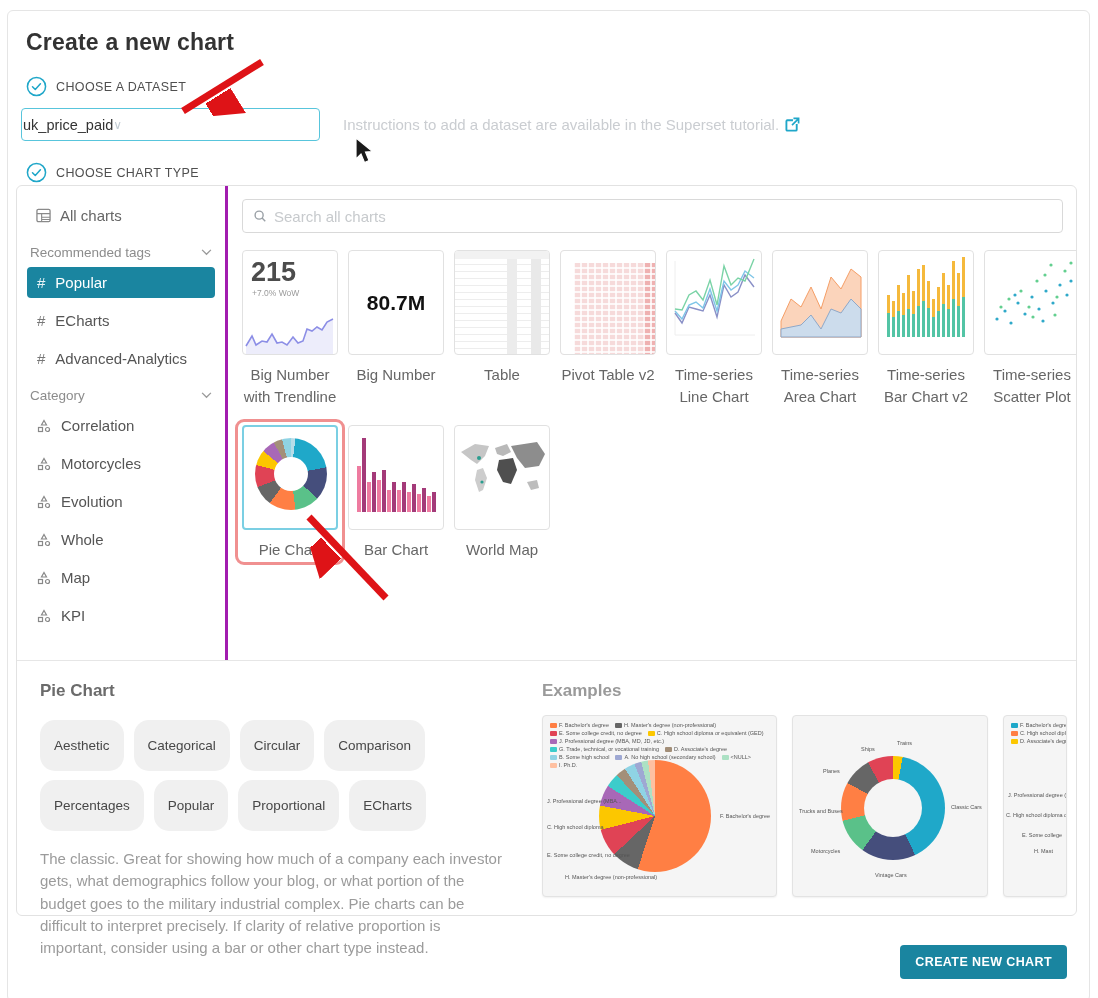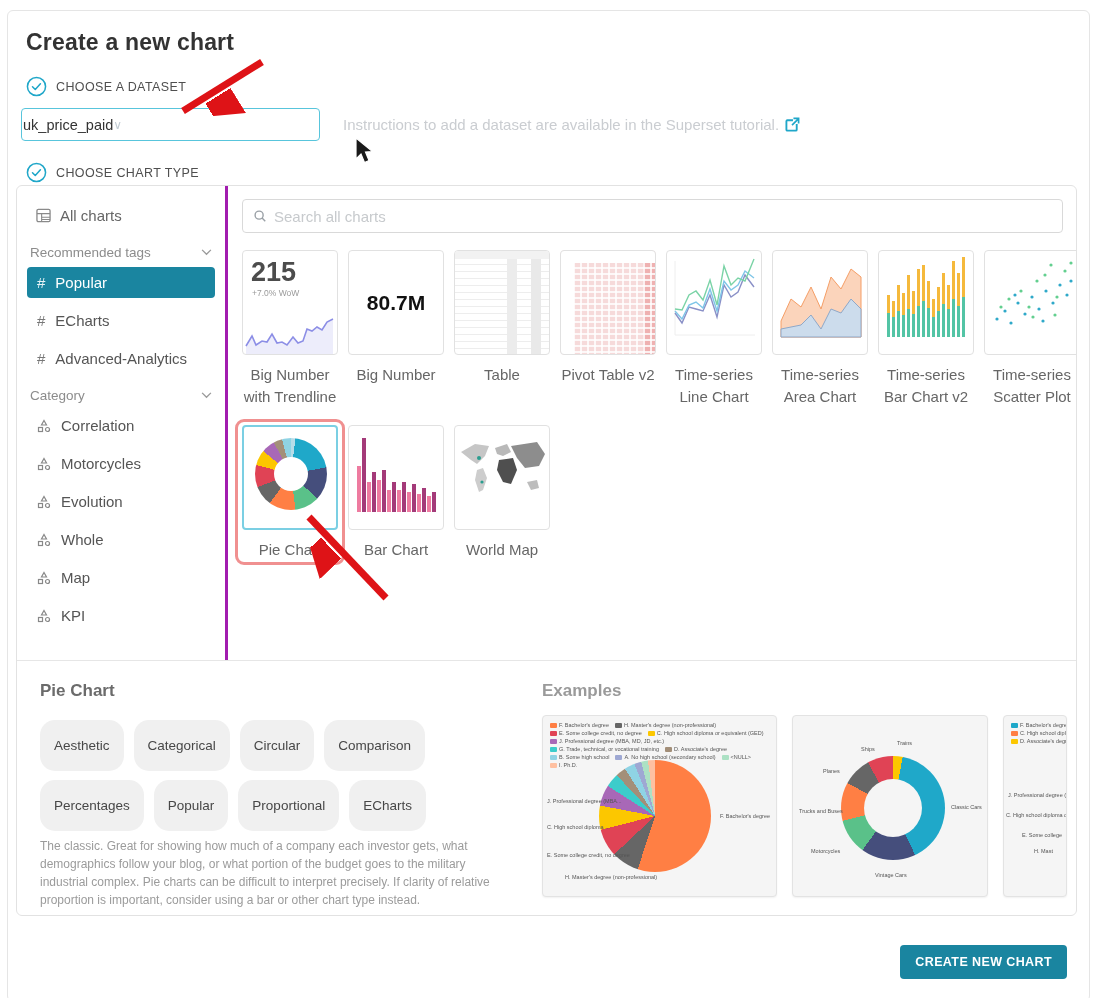--- a/index.html
+++ b/index.html
@@ -84,21 +84,21 @@
   .thumb.selected { border:2px solid #7bcfe3; }
   .annotate-rect { position:absolute; left:-7px; top:-6px; width:110px; height:146px;
       border:3px solid #f09090; border-radius:9px; pointer-events:none; }
 
   
   #detail { position:absolute; left:0; right:0; top:474px; bottom:0; border-top:1px solid #e6e6e6; display:flex; }
   #detail-left { width:516px; flex:none; padding:20px 24px 0 23px; }
   .detail-title { font-size:17px; font-weight:bold; color:#6b6b6b; }
   .tag-wrap { display:flex; flex-wrap:wrap; gap:9px 10px; margin-top:19px; max-width:430px; }
   .tag-pill { background:#f0f0f0; border-radius:15px; padding:18px 14px; font-size:13.5px; color:#474747; }
-  .detail-desc { margin-top:7px; font-size:12px; color:#9b9b9b; line-height:1.49; max-width:462px; }
+  .detail-desc { margin-top:17px; font-size:15px; color:#9b9b9b; line-height:1.49; max-width:462px; }
 
   #detail-right { flex:1; padding:20px 0 0 9px; overflow:hidden; }
   .examples-title { font-size:17px; font-weight:bold; color:#9a9a9a; }
   .examples-row { display:flex; gap:15px; margin-top:14px; }
   .ex-card { flex:none; height:182px; background:#f5f5f5; border:1px solid #e3e3e3; border-radius:4px;
              position:relative; overflow:hidden; box-shadow:0 1px 2px rgba(0,0,0,.06); cursor:pointer; }
   .ex-1 { width:235px; } .ex-2 { width:196px; } .ex-3 { width:64px; }
 
   .ex-legend { position:absolute; left:7px; top:6px; right:4px; display:flex; flex-wrap:wrap; gap:2px 6px; }
   .leg-item { display:flex; align-items:center; gap:2px; font-size:5.5px; color:#555; white-space:nowrap; }

